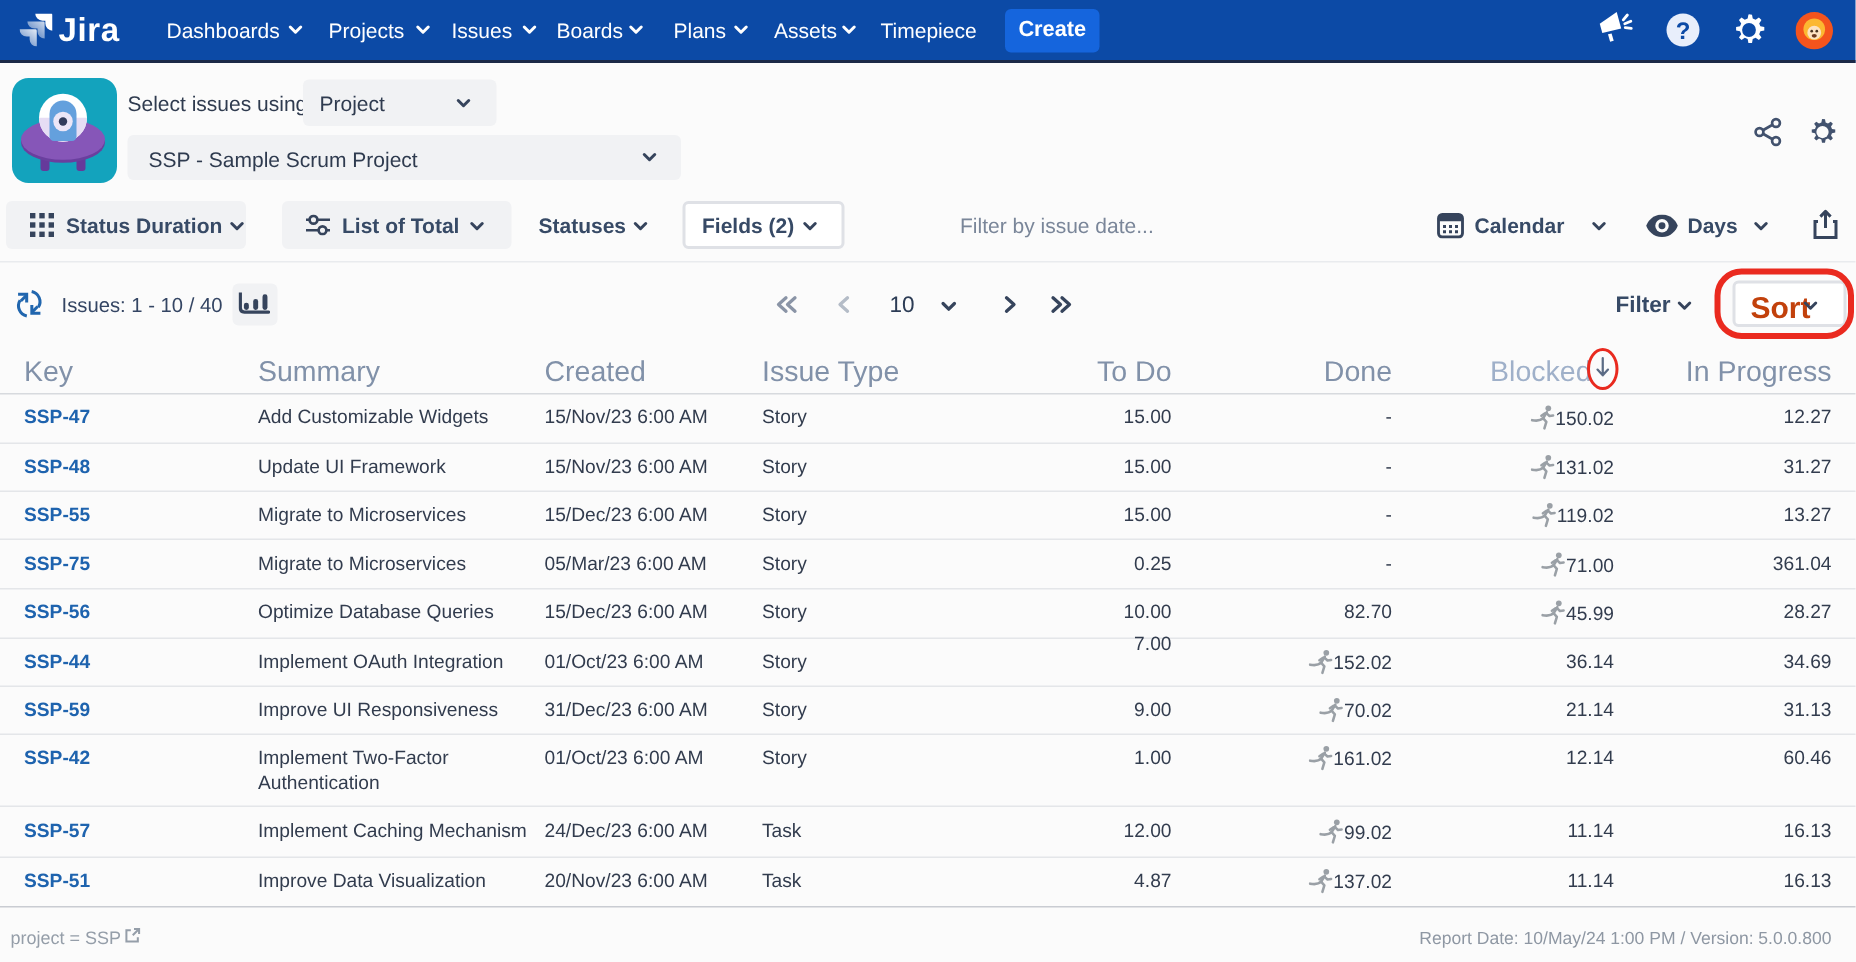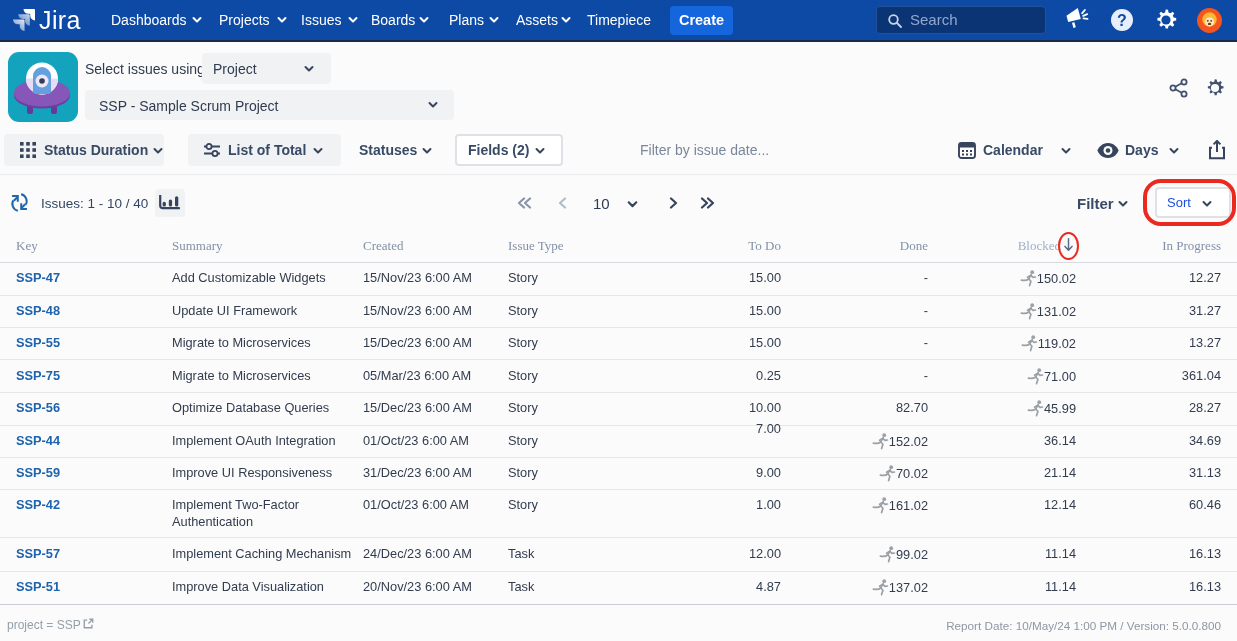--- a/index.html
+++ b/index.html
@@ -20,21 +20,21 @@
   #searchbox span { position:absolute; left:33px; top:4px; color:#93a7cf; font-size:15px; }
   
   .gsel { background:#f1f2f4; border-radius:4px; position:absolute; }
   .seltxt { color:#2f3b4f; font-size:14px; position:absolute; }
   
   .tbtn { position:absolute; top:134px; height:32px; background:#f1f2f4;
           border-radius:4px; color:#374a66; font-size:14px; font-weight:bold; }
   .tlabel { position:absolute; top:134px; height:32px; line-height:32px;
             color:#374a66; font-size:14px; font-weight:bold; }
   
-  .hdr { position:absolute; color:#8191a9; font-size:13px;font-family:Liberation Serif, serif; }
+  .hdr { position:absolute; color:#8191a9; font-size:19px; }
   .cell { position:absolute; color:#323c4e; font-size:12.8px; white-space:nowrap; line-height:16px; }
   .key  { position:absolute; color:#1e63ae; font-size:12.8px; font-weight:bold; }
   .rline { position:absolute; left:0; width:1237px; height:1px; background:#e4e6e9; }
   .num { text-align:right; }
 </style>
 </head>
 <body>
 <div id="nav">
 
   <svg class="abs" style="left:13px;top:9px" width="22" height="22" viewBox="0 0 24 24">
@@ -45,21 +45,21 @@
       </linearGradient>
       <linearGradient id="jg2" x1="1" y1="0" x2="0.15" y2="1">
         <stop offset="0" stop-color="#fff" stop-opacity=".8"></stop>
           <stop offset="1" stop-color="#fff" stop-opacity=".25"></stop>
       </linearGradient>
     </defs>
     <path fill="url(#jg1)" d="M11.571 11.513H0a5.218 5.218 0 0 0 5.232 5.215h2.13v2.057A5.215 5.215 0 0 0 12.575 24V12.518a1.005 1.005 0 0 0-1.004-1.005z"></path>
     <path fill="url(#jg2)" d="M17.296 5.756H5.726a5.215 5.215 0 0 0 5.215 5.214h2.129v2.058a5.218 5.218 0 0 0 5.215 5.214V6.758a1.001 1.001 0 0 0-.989-1.002z"></path>
     <path fill="#fff" d="M23.013 0H11.455a5.215 5.215 0 0 0 5.215 5.215h2.129v2.057A5.215 5.215 0 0 0 24 12.483V1.005A1.001 1.001 0 0 0 23.013 0z"></path>
   </svg>
-  <span class="navitem" style="left:39px;font-size:25px;font-weight:normal;letter-spacing:.4px">Jira</span>
+  <span class="navitem" style="left:39px;font-size:22px;font-weight:bold;letter-spacing:.4px">Jira</span>
   <span class="navitem" style="left:111px">Dashboards</span>
   <svg class="navchev" style="left:191px" width="12" height="12" viewBox="0 0 12 12">
       <path d="M2.5 4 6 7.5 9.5 4" fill="none" stroke="#fff" stroke-width="2" stroke-linecap="round" stroke-linejoin="round"></path>
     </svg>
   <span class="navitem" style="left:219px">Projects</span>
   <svg class="navchev" style="left:276px" width="12" height="12" viewBox="0 0 12 12">
       <path d="M2.5 4 6 7.5 9.5 4" fill="none" stroke="#fff" stroke-width="2" stroke-linecap="round" stroke-linejoin="round"></path>
     </svg>
   <span class="navitem" style="left:301px">Issues</span>
   <svg class="navchev" style="left:347px" width="12" height="12" viewBox="0 0 12 12">
@@ -72,27 +72,20 @@
   <span class="navitem" style="left:449px">Plans</span>
   <svg class="navchev" style="left:488px" width="12" height="12" viewBox="0 0 12 12">
       <path d="M2.5 4 6 7.5 9.5 4" fill="none" stroke="#fff" stroke-width="2" stroke-linecap="round" stroke-linejoin="round"></path>
     </svg>
   <span class="navitem" style="left:516px">Assets</span>
   <svg class="navchev" style="left:560px" width="12" height="12" viewBox="0 0 12 12">
       <path d="M2.5 4 6 7.5 9.5 4" fill="none" stroke="#fff" stroke-width="2" stroke-linecap="round" stroke-linejoin="round"></path>
     </svg>
   <span class="navitem" style="left:587px">Timepiece</span>
   <div id="createbtn">Create</div>
-  <div id="searchbox">
-    <svg class="abs" style="left:10px;top:6px" width="16" height="16" viewBox="0 0 16 16">
-        <circle cx="6.5" cy="6.5" r="4.3" fill="none" stroke="#c9d4ea" stroke-width="1.8"></circle>
-        <path d="M10 10 L14 14" stroke="#c9d4ea" stroke-width="1.8" stroke-linecap="round"></path>
-      </svg>
-    <span>Search</span>
-  </div>
 
   <svg class="abs" style="left:1065px;top:6px" width="26" height="26" viewBox="0 0 26 26">
     <path fill="#fff" d="M1.5 9.8 L12.8 2 L15.8 13 L3.2 16 z"></path>
     <path fill="#fff" d="M7 16.8 l1.4 5.1 2.4-.7 -1.4-4.9 z"></path>
     <path d="M17.2 7.2 L19.9 4 M18.2 9.8 L22.2 8.2 M18.5 12.4 L22.5 12.9" stroke="#fff" stroke-width="1.9" stroke-linecap="round" fill="none"></path>
   </svg>
 
   <svg class="abs" style="left:1110px;top:8px" width="24" height="24" viewBox="0 0 24 24">
     <circle cx="12" cy="12" r="11" fill="#e8eefb"></circle>
     <text x="12" y="18" text-anchor="middle" font-family="Liberation Sans" font-size="16" font-weight="bold" fill="#0c4aa6">?</text>
@@ -251,21 +244,21 @@
       <path d="M2 1.5 7 6 2 10.5" fill="none" stroke="#36445c" stroke-width="2.2" stroke-linecap="round" stroke-linejoin="round"></path>
     </svg>
   <svg class="abs" style="left:700px;top:197px" width="15" height="12" viewBox="0 0 15 12">
       <path d="M2 1.5 7 6 2 10.5 M8 1.5 13 6 8 10.5" fill="none" stroke="#36445c" stroke-width="2.2" stroke-linecap="round" stroke-linejoin="round"></path>
     </svg>
   <span class="abs" style="left:1077px;top:195px;font-size:15px;font-weight:bold;color:#374a66">Filter</span>
   <svg class="abs" style="left:1117px;top:198px" width="12" height="12" viewBox="0 0 12 12">
       <path d="M2.5 4 6 7.5 9.5 4" fill="none" stroke="#36445c" stroke-width="2" stroke-linecap="round" stroke-linejoin="round"></path>
     </svg>
   <div class="abs" style="left:1155px;top:187px;width:76px;height:31px;background:#fff;border:2px solid #dfe1e6;border-radius:4px"></div>
-  <span class="abs" style="left:1167px;top:195px;font-size:13px;font-weight:normal;color:#1d4ed8">Sort</span>
+  <span class="abs" style="left:1167px;top:195px;font-size:20px;font-weight:bold;color:#c2410c">Sort</span>
   <svg class="abs" style="left:1201px;top:198px" width="12" height="12" viewBox="0 0 12 12">
       <path d="M2.5 4 6 7.5 9.5 4" fill="none" stroke="#36445c" stroke-width="2" stroke-linecap="round" stroke-linejoin="round"></path>
     </svg>
   <div class="abs" style="left:1143px;top:179px;width:93px;height:47px;border:4px solid #ea2a1f;border-radius:18px"></div>
 
   <div id="table">
   <div class="hdr" style="left:16px;top:238px">Key</div>
   <div class="hdr" style="left:172px;top:238px">Summary</div>
   <div class="hdr" style="left:363px;top:238px">Created</div>
   <div class="hdr" style="left:508px;top:238px">Issue Type</div>

